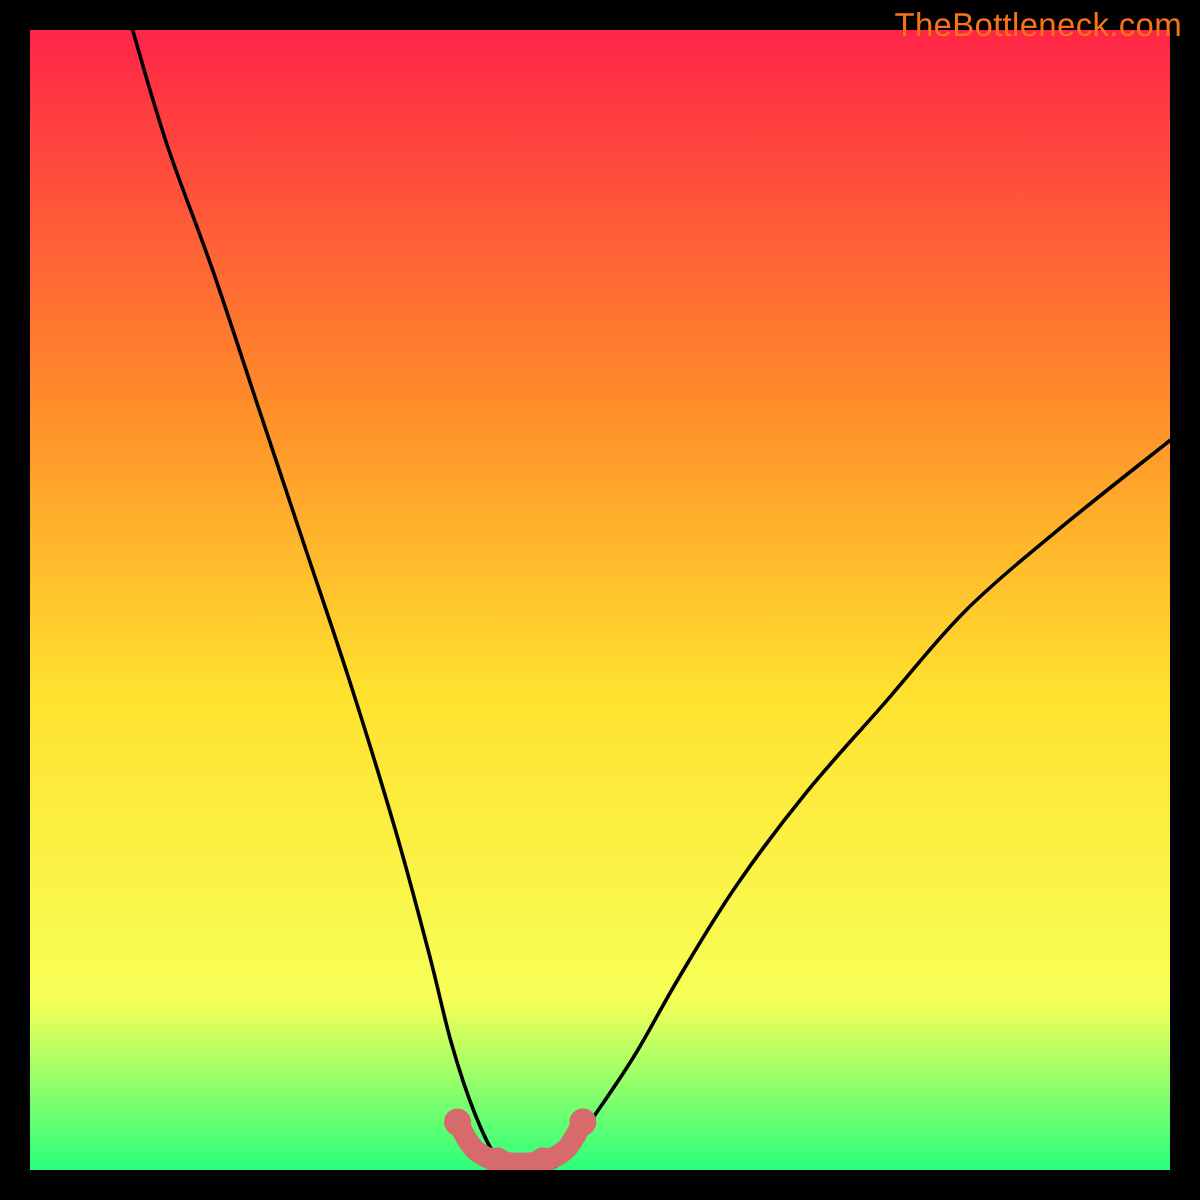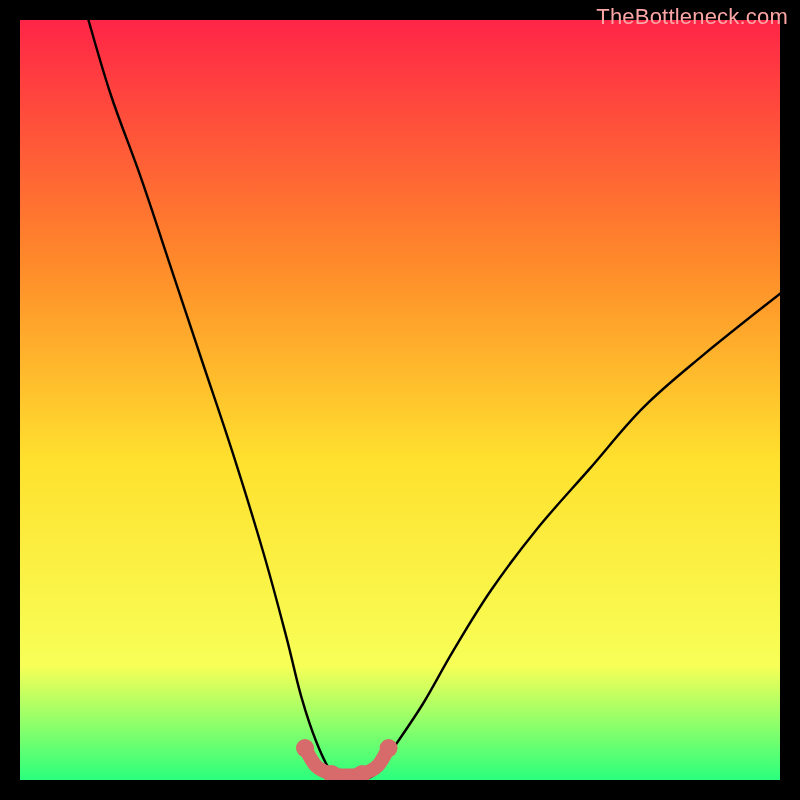--- a/index.html
+++ b/index.html
@@ -23,21 +23,21 @@
     top: 20px;
     left: 20px;
     width: 760px;
     height: 760px;
     
   }
   .watermark {
     position: absolute;
     top: 4px;
     right: 12px;
-    color: #fca5a5;
+    color: #f97316;
     font-size: 22px;
     font-weight: 500;
     letter-spacing: 0.2px;
     user-select: none;
   }
   svg {
     display: block;
   }
 </style>
 </head>

